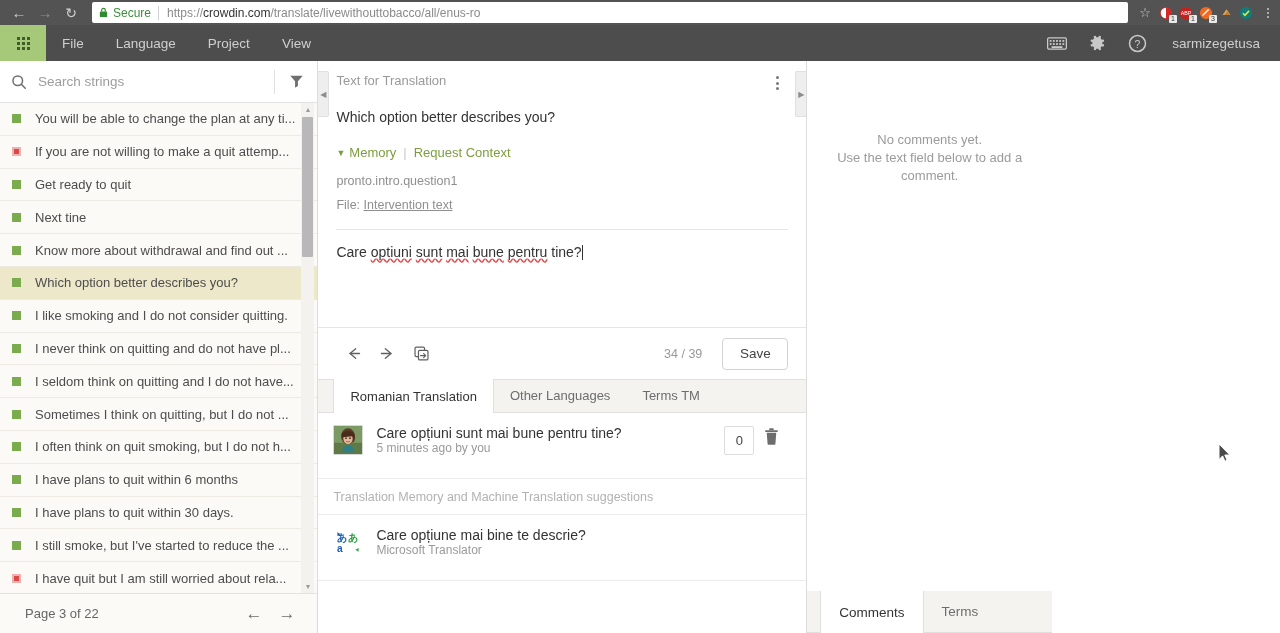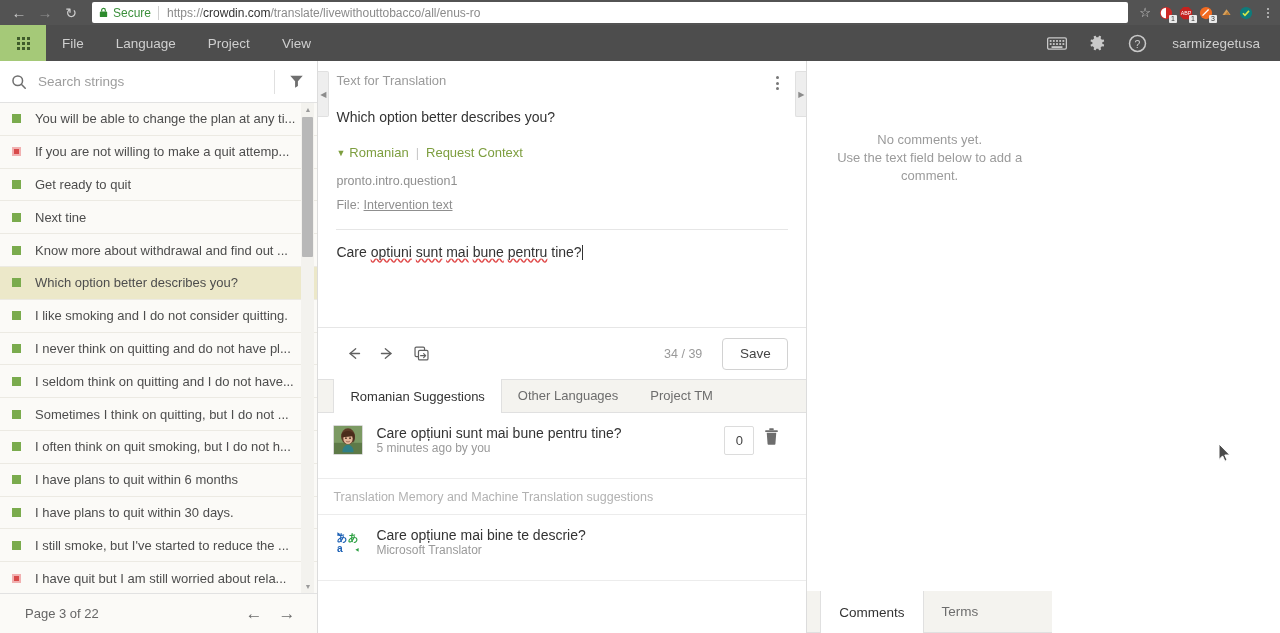--- a/index.html
+++ b/index.html
@@ -514,21 +514,21 @@
         <span id="kebab">
             <i></i>
             <i></i>
             <i></i>
           </span>
       </div>
       <div id="source-text">Which option better describes you?</div>
 
       <div id="context-row">
         <span id="context-caret">▼</span>
-        <span id="context-toggle">Romanian</span>
+        <span id="context-toggle">Memory</span>
         <span id="context-pipe">|</span>
         <span id="request-context">Request Context</span>
       </div>
       <div id="context-key">pronto.intro.question1</div>
       <div id="context-file"><span>File:</span> <u>Intervention text</u></div>
       <div id="editor-divider"></div>
     </div>
 
     <div id="translation-area">
       <div id="translation-text">
@@ -554,23 +554,23 @@
           <rect x="3.5" y="3.5" width="11" height="11" rx="1.5"></rect>
           <rect x="7.5" y="7.5" width="11" height="11" rx="1.5" fill="#fff"></rect>
           <path d="M10 13.5h5.5M13.5 11.2l2.3 2.3-2.3 2.3" stroke-linecap="round" stroke-linejoin="round"></path>
         </svg>
       </span>
       <span id="progress-count">34 / 39</span>
       <button id="save-btn">Save</button>
     </div>
 
     <div id="sugg-tabs">
-      <div class="sugg-tab active">Romanian Suggestions</div>
+      <div class="sugg-tab active">Romanian Translation</div>
       <div class="sugg-tab">Other Languages</div>
-      <div class="sugg-tab">Project TM</div>
+      <div class="sugg-tab">Terms TM</div>
     </div>
 
     <div id="sugg-list">
       <div class="sugg-row">
         <span class="sugg-avatar">
           <svg viewBox="0 0 30 30" width="28" height="28">
             <rect width="30" height="30" fill="#7c9a63"></rect>
             <rect y="18" width="30" height="12" fill="#5e7a48"></rect>
             <ellipse cx="15" cy="11" rx="7.5" ry="8.5" fill="#5c3a26"></ellipse>
             <ellipse cx="15" cy="13.5" rx="5" ry="6" fill="#e4b79a"></ellipse>

